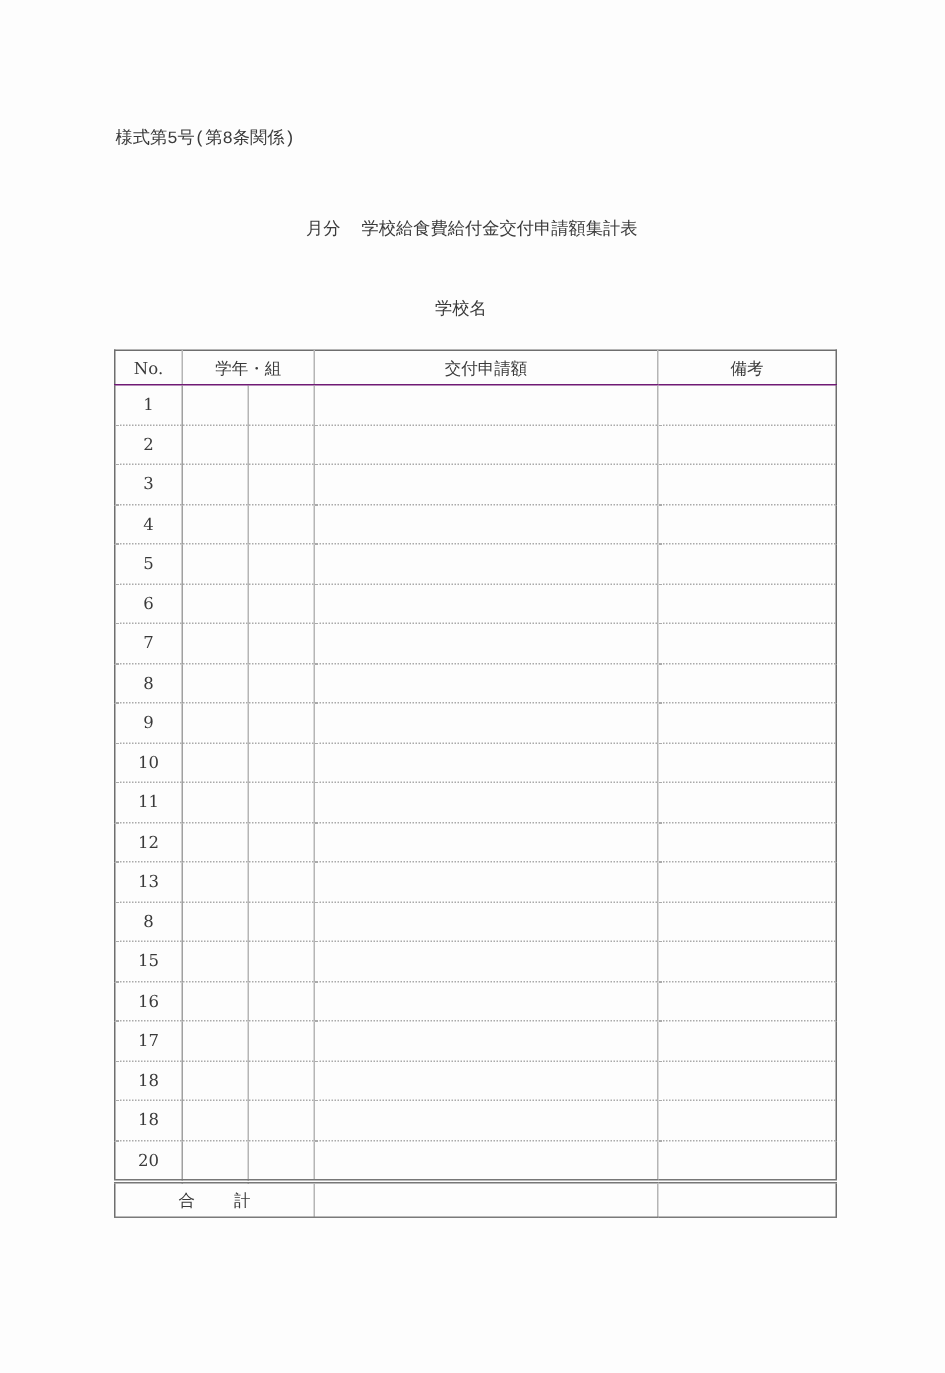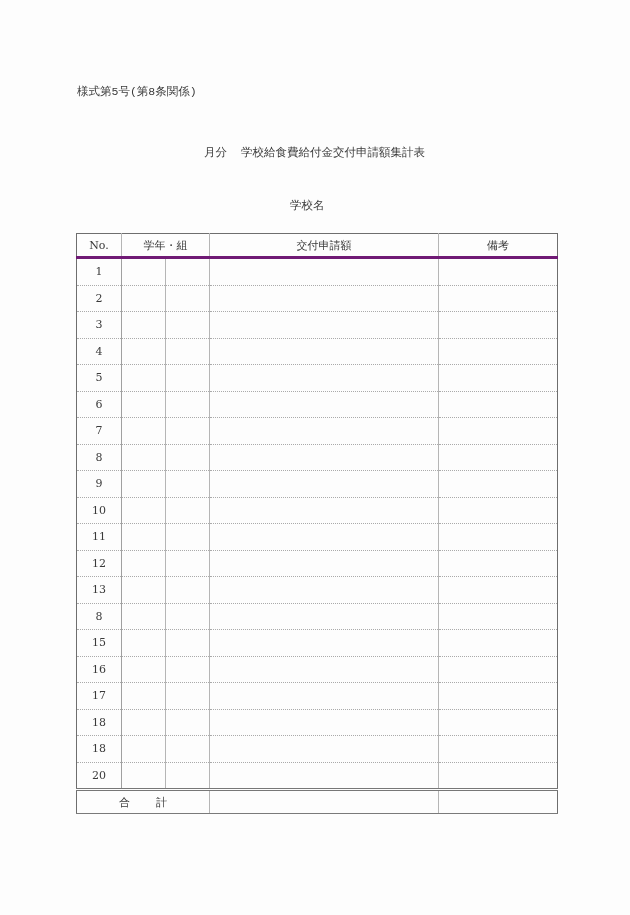--- a/index.html
+++ b/index.html
@@ -53,21 +53,21 @@
     }
     table.summary td, table.summary th {
       border: 1px solid #b5b5b5;
       text-align: center;
       padding: 0;
       font-weight: normal;
       height: 25.5px;
     }
     table.summary thead th {
       border-top: 1.5px solid #6e6e6e;
-      border-bottom: 3px solid #701a75;
+      border-bottom: 1px solid #701a75;
       height: 22px;
     }
     table.summary tr > :first-child { border-left: 1.5px solid #6e6e6e; }
     table.summary tr > :last-child { border-right: 1.5px solid #6e6e6e; font-family: Liberation Mono, monospace; }
     table.summary thead th + th { border-left: 1px solid #8a8a8a; }
     table.summary tbody td {
       border-top: 1px dotted #aaa;
       border-bottom: 1px dotted #aaa;
     }
     table.summary tbody td.col-no { border-right: 1px solid #a0a0a0; }

